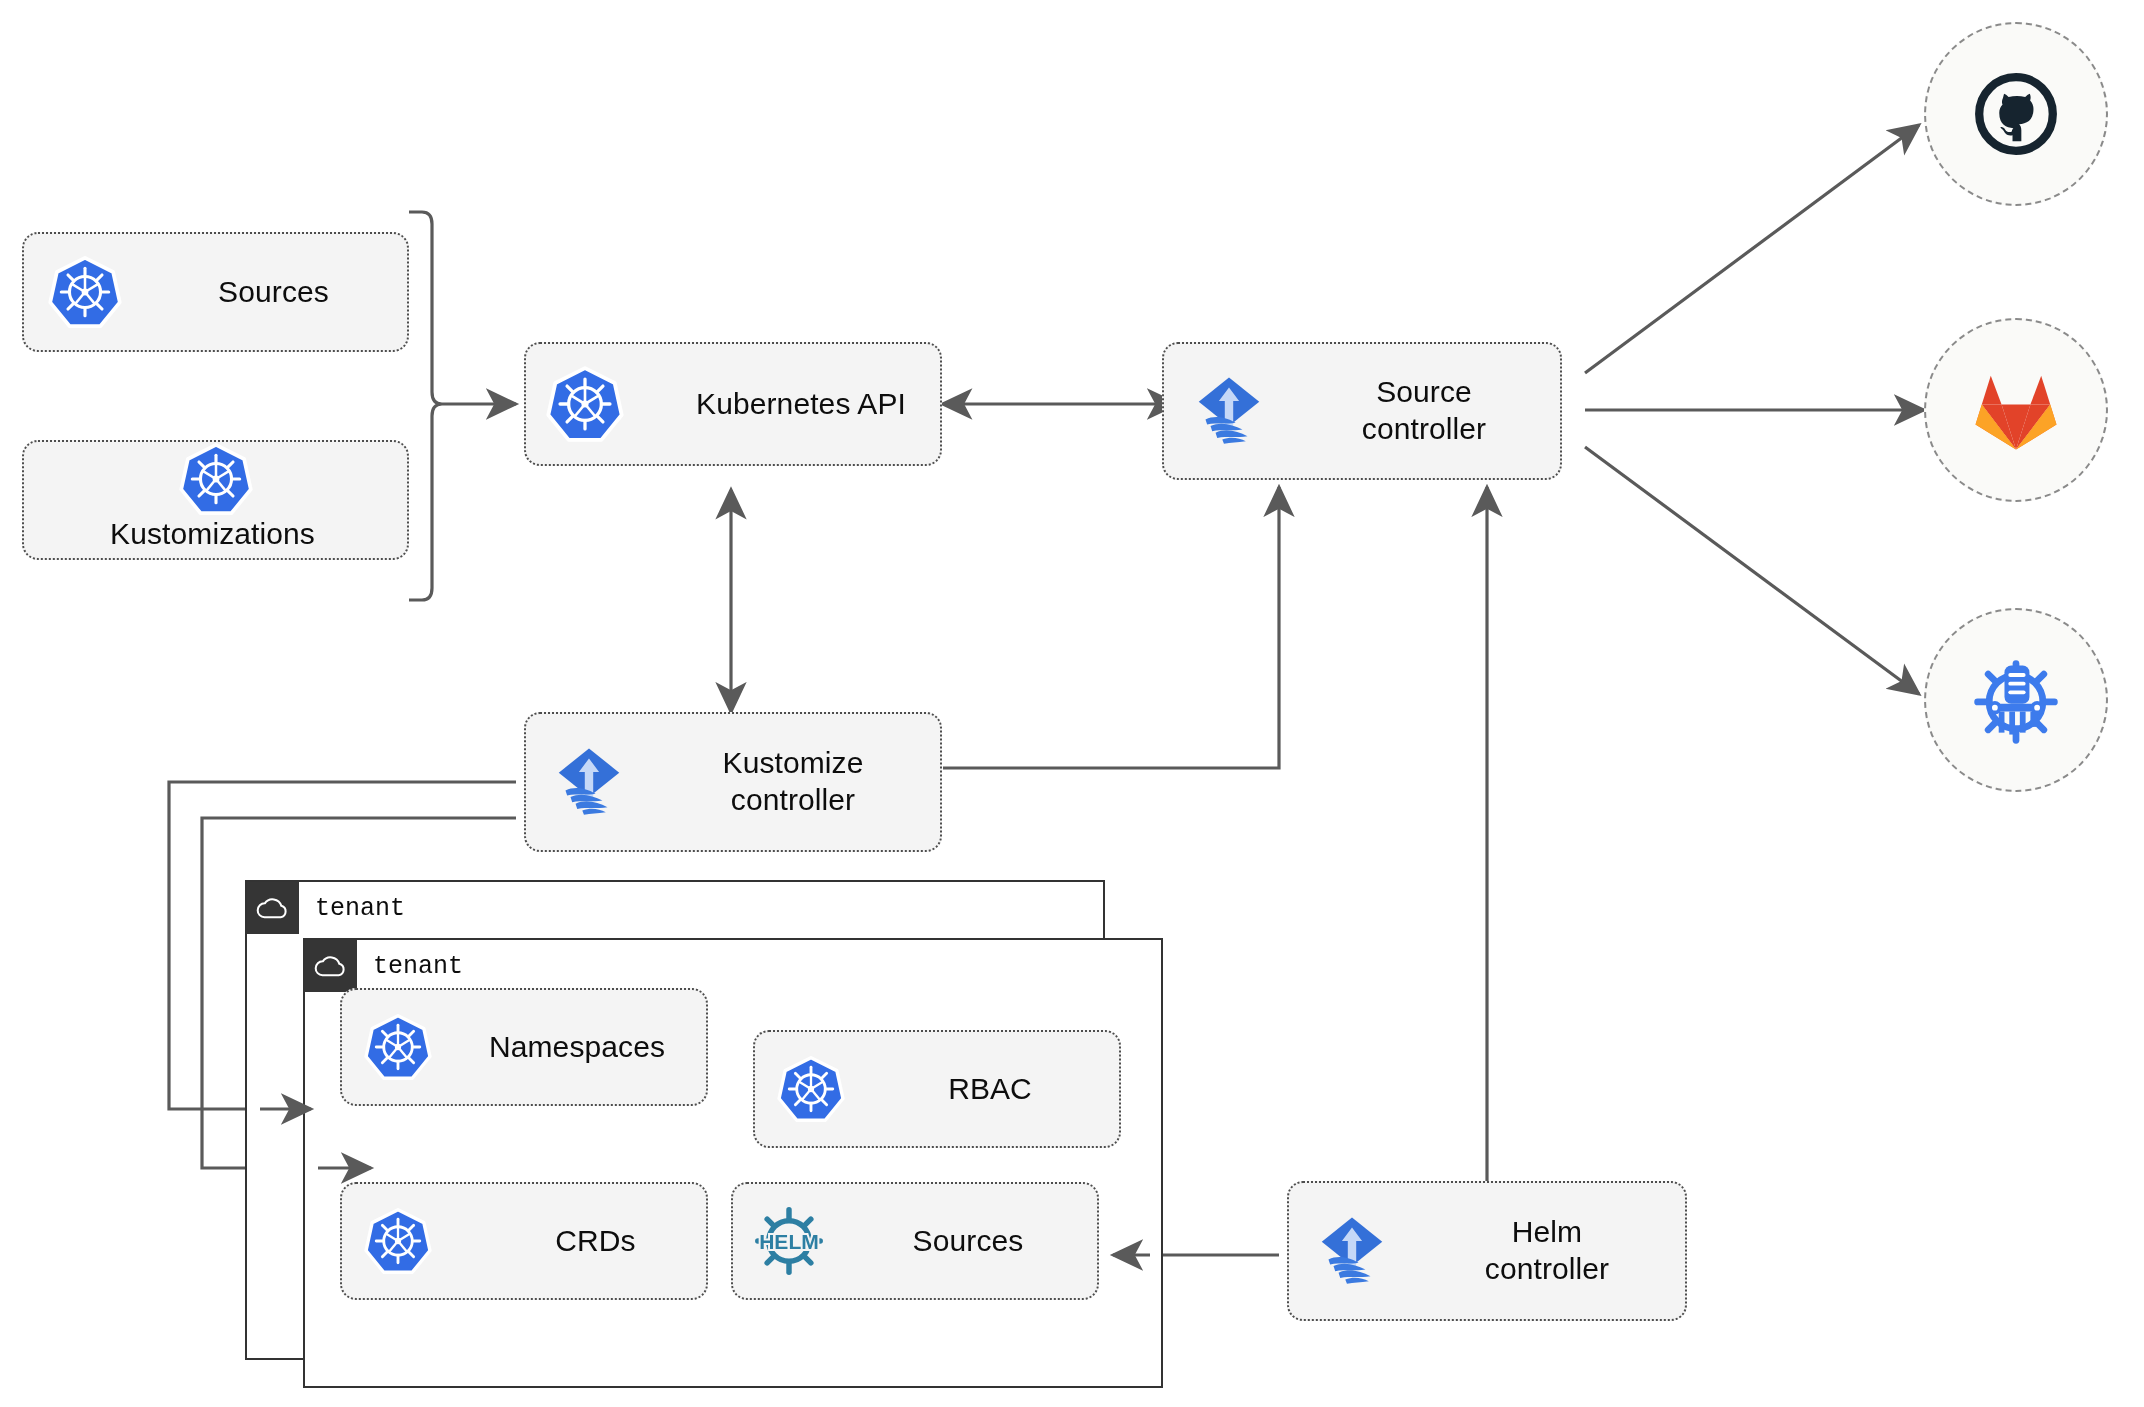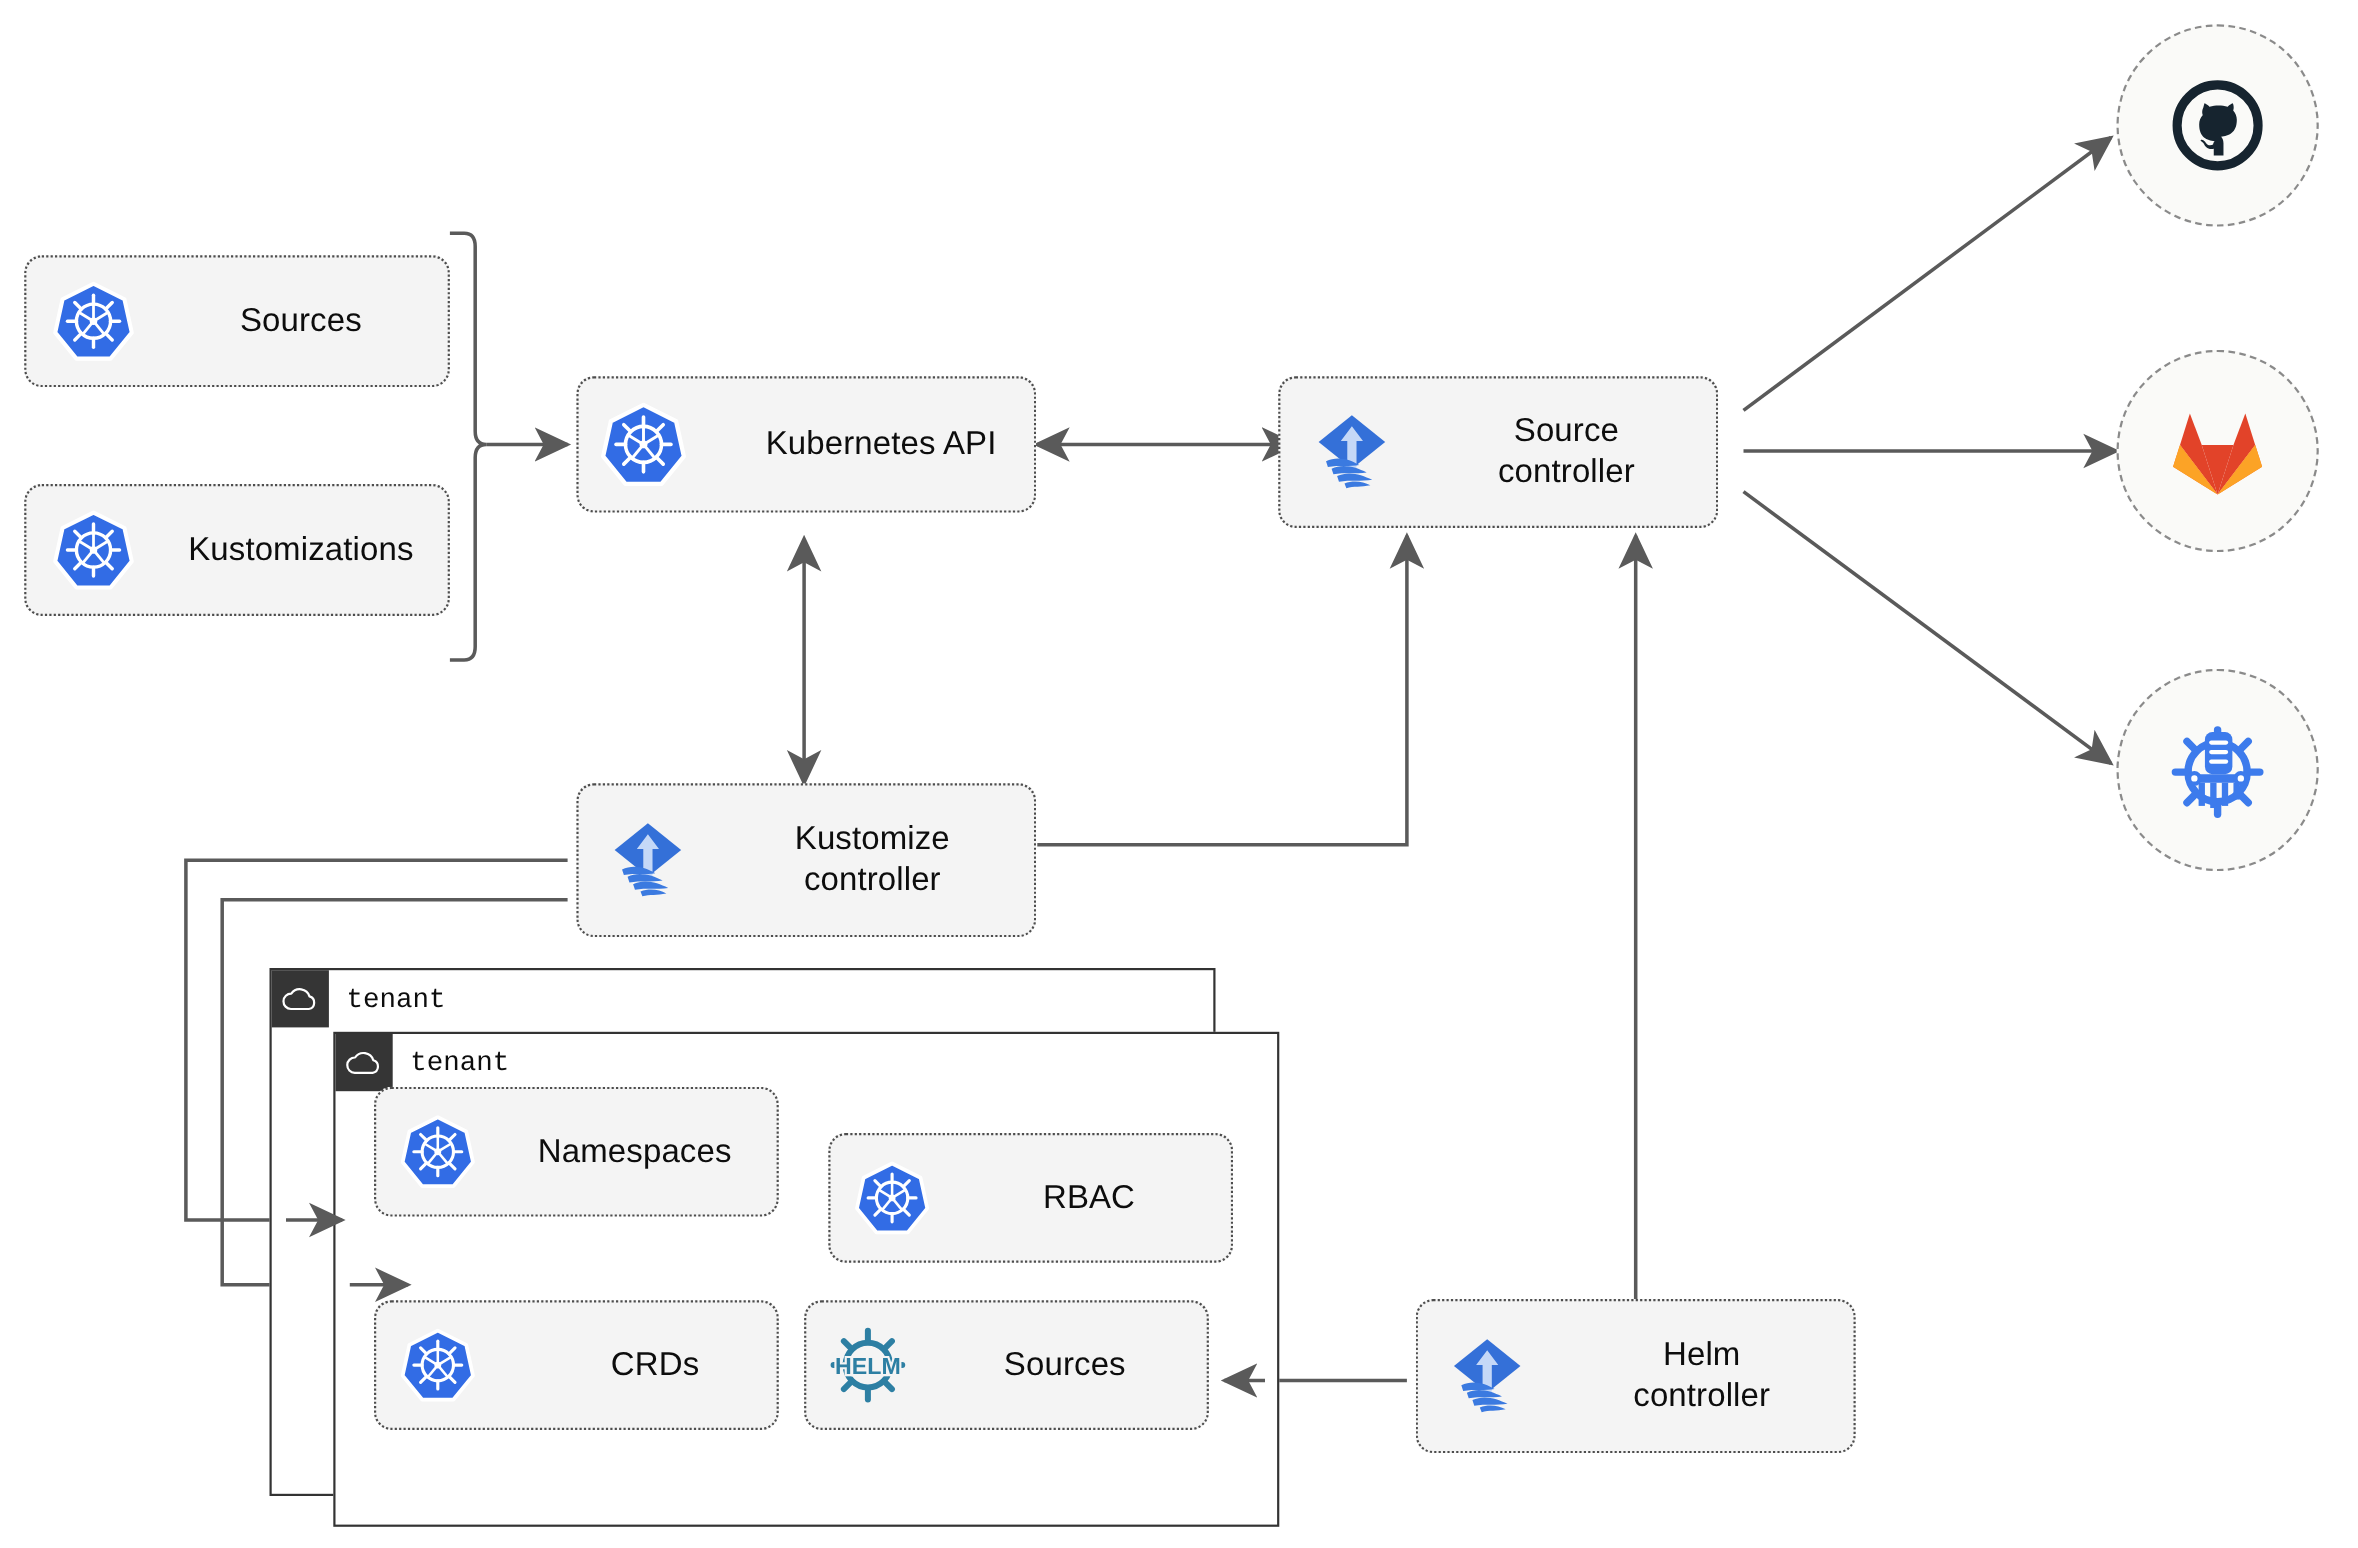--- a/index.html
+++ b/index.html
@@ -140,21 +140,21 @@
           <line x1="50" y1="50" x2="64" y2="67"></line>
           <line x1="50" y1="50" x2="36" y2="67"></line>
           <line x1="50" y1="50" x2="32" y2="39"></line>
         </g>
         <circle cx="50" cy="50" r="4.6" fill="#ffffff"></circle>
       </svg>
     </span>
     <span class="lbl">Sources</span>
   </div>
 
-  <div class="node" style="left:22px;top:440px;width:387px;height:120px;">
+  <div class="node" style="left:22px;top:440px;width:387px;height:120px;flex-direction:column;">
     <span class="ico" style="width:122px;">
       <svg width="74" height="74" viewBox="0 0 100 100" aria-hidden="true">
         <polygon points="50,4 88,23 97,64 71,96 29,96 3,64 12,23" fill="#326ce5" stroke="#ffffff" stroke-width="5" stroke-linejoin="round"></polygon>
         <g stroke="#ffffff" stroke-width="4.2" fill="none" stroke-linecap="round">
           <circle cx="50" cy="50" r="21"></circle>
           <line x1="50" y1="18" x2="50" y2="29"></line>
             <line x1="50" y1="71" x2="50" y2="82"></line>
           <line x1="18" y1="50" x2="29" y2="50"></line>
             <line x1="71" y1="50" x2="82" y2="50"></line>
           <line x1="27" y1="27" x2="35" y2="35"></line>

